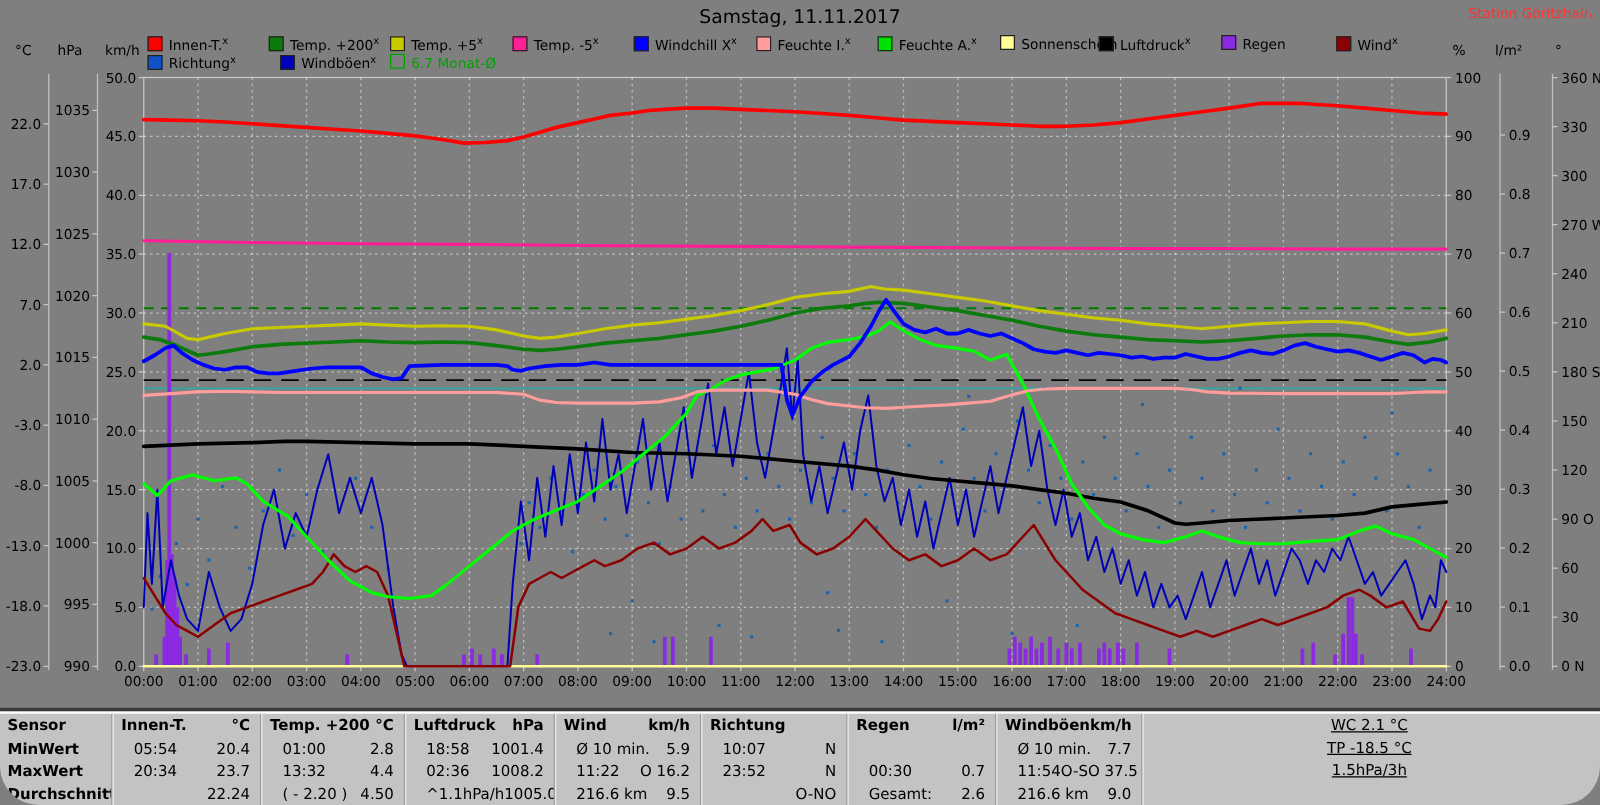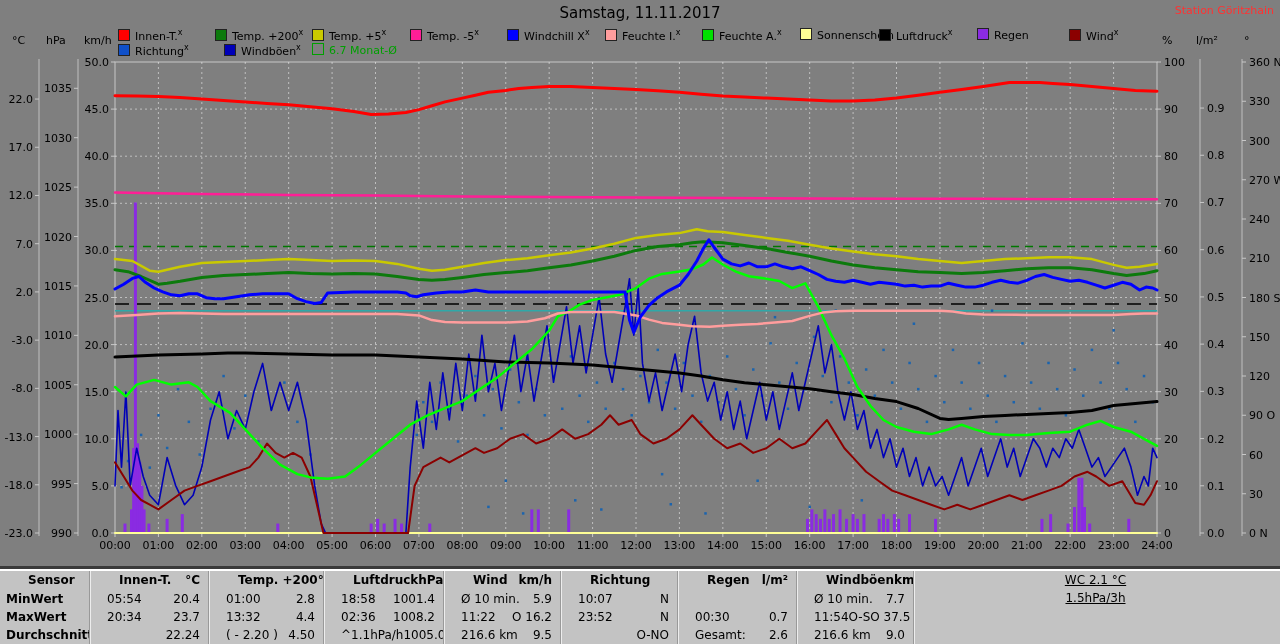--- a/index.html
+++ b/index.html
@@ -1,36 +1,36 @@
 <!DOCTYPE html>
 <html><head>
 <meta charset="utf-8">
 <style>
   html,body{margin:0;padding:0;background:#7F7F7F;}
   .screen{position:relative;width:1280px;height:644px;background:#7F7F7F;overflow:hidden;
-          font-family:"DejaVu Sans","Liberation Sans",sans-serif;color:#000;}
+          font-family:"DejaVu Sans","Liberation Sans",sans-serif;color:#000;border-radius:31px;}
   .title{position:absolute;top:4px;left:0;width:1280px;text-align:center;font-size:15px;color:#000;}
   .station{position:absolute;top:4px;right:6px;font-size:11px;color:#FF3232;}
   .legend-item{position:absolute;height:13px;font-size:11px;white-space:nowrap;color:#000;}
   .legend-item .box{display:inline-block;width:10px;height:10px;border:1px solid #222;
                     vertical-align:-1px;margin-right:5px;}
   .legend-item sup{font-size:8px;}
   .unit-label{position:absolute;top:34px;font-size:11px;color:#000;}
   .u0{left:12px}.u1{left:46px}.u2{left:84px}.u3{left:1162px}.u4{left:1196px}.u5{left:1244px}
   svg text{font-family:"DejaVu Sans","Liberation Sans",sans-serif;}
   
   .stats{position:absolute;left:0;top:566px;width:1280px;height:78px;background:#C3C3C3;
          border-top:3px solid #3A3A3A;box-shadow:inset 0 2px 0 #FFFFFF;
          display:grid;grid-template-columns:89px 119px 115px 120px 117px 117px 119px 117px 1fr;
          font-size:12px;padding-top:2px;box-sizing:border-box;}
   .stats .col{border-left:2px groove #EDEDED;overflow:hidden;}
   .stats .col:first-child{border-left:none;}
   .stats .line{height:18px;line-height:18px;display:flex;justify-content:space-between;
                padding:0 8px 0 16px;white-space:nowrap;}
-  .stats .line.head{font-weight:bold;padding-left:6px;height:19px;line-height:19px;margin-left:22px;}
+  .stats .line.head{font-weight:bold;padding-left:6px;height:19px;line-height:19px;}
   .stats .rowlab{font-weight:bold;padding-left:6px;justify-content:flex-start;}
   .stats .single{justify-content:center;padding-left:4px;text-decoration:underline;}
 </style>
 </head>
 <body>
 
 <div class="screen">
   <div class="title">Samstag, 11.11.2017</div>
   <div class="station">Station Göritzhain</div>
 
@@ -603,17 +603,20 @@
         <div class="line">
           <span>216.6 km</span>
           <span>9.0</span>
         </div>
       </div>
       <div class="col">
         <div class="line single">
           <span>WC 2.1 °C</span>
         </div>
         <div class="line single">
+          <span>TP -18.5 °C</span>
+        </div>
+        <div class="line single">
           <span>1.5hPa/3h</span>
         </div>
       </div>
     </div>
 </div>
 
 </body></html>

